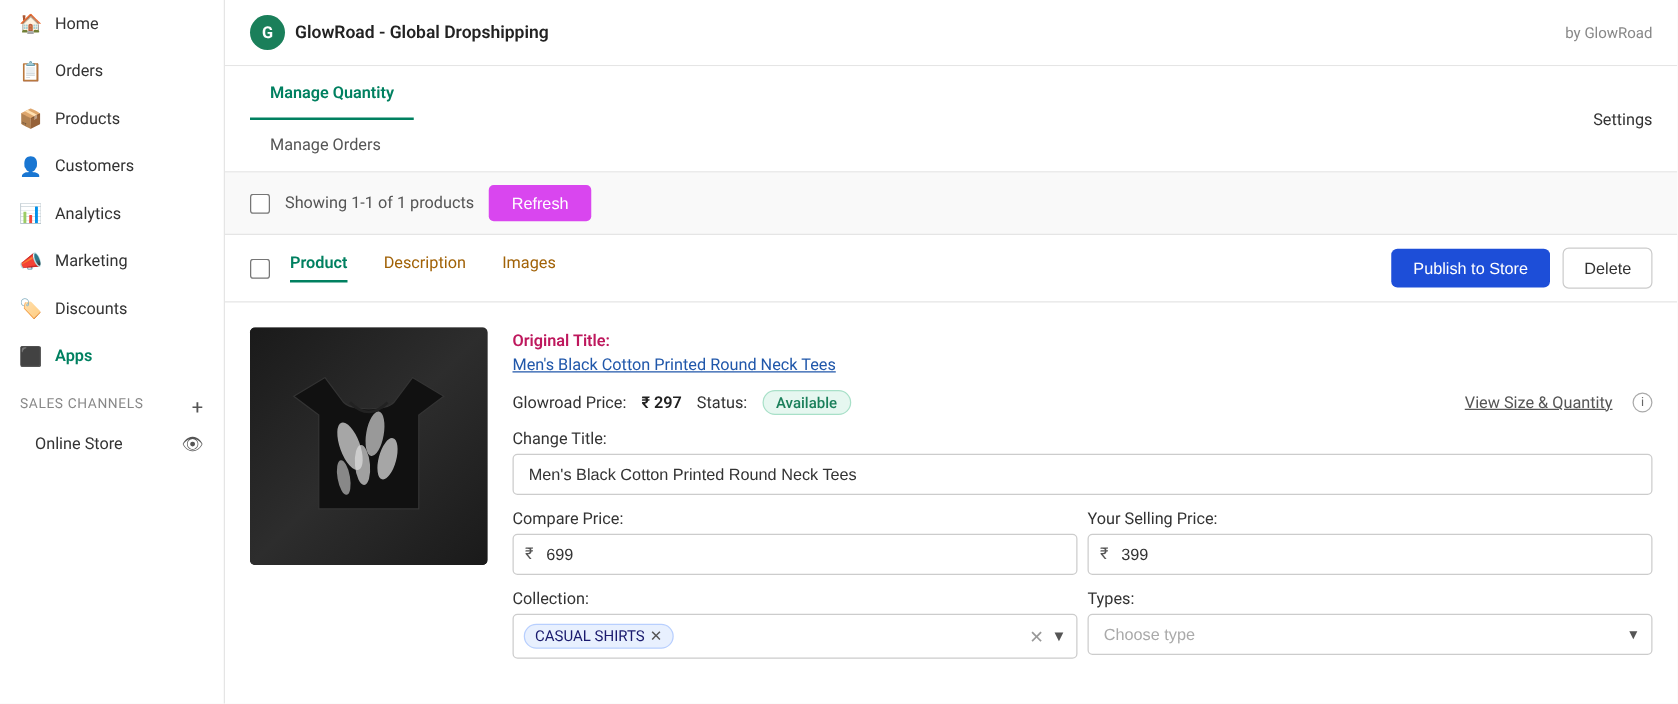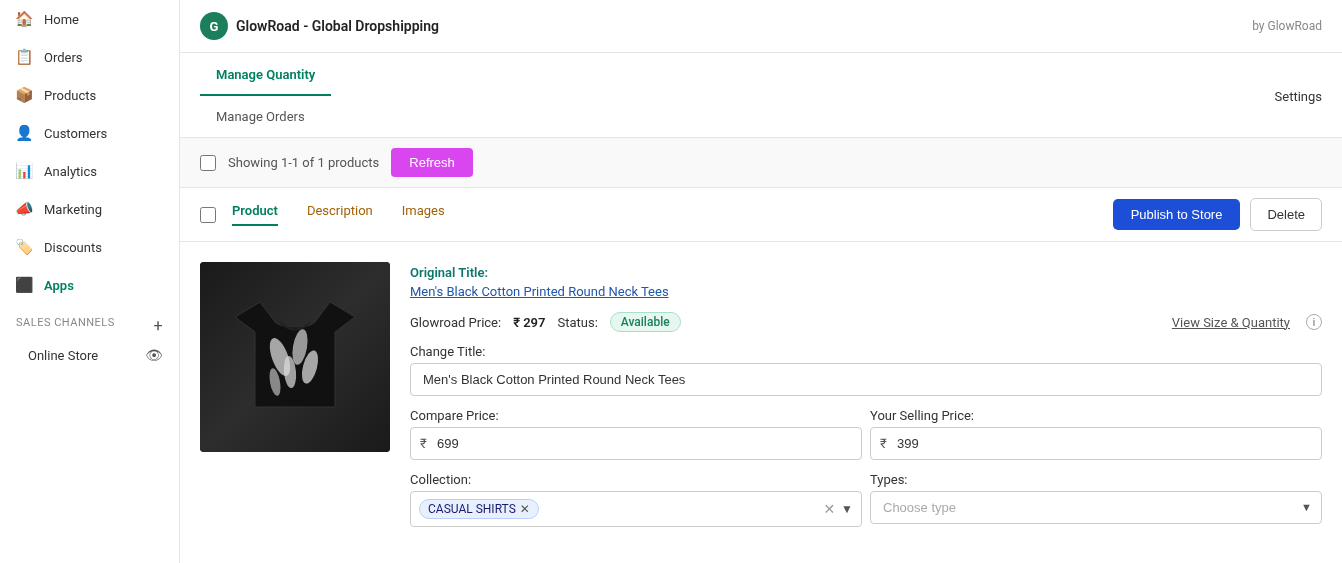--- a/index.html
+++ b/index.html
@@ -231,21 +231,21 @@
     .product-details {
       flex: 1;
       display: flex;
       flex-direction: column;
       gap: 12px;
     }
 
     .original-title-label {
       font-size: 13px;
       font-weight: 600;
-      color: #0f766e;
+      color: #be185d;
     }
     .product-link {
       font-size: 13px;
       color: #2057aa;
       text-decoration: underline;
       cursor: pointer;
     }
 
     .price-status-row {
       display: flex;

